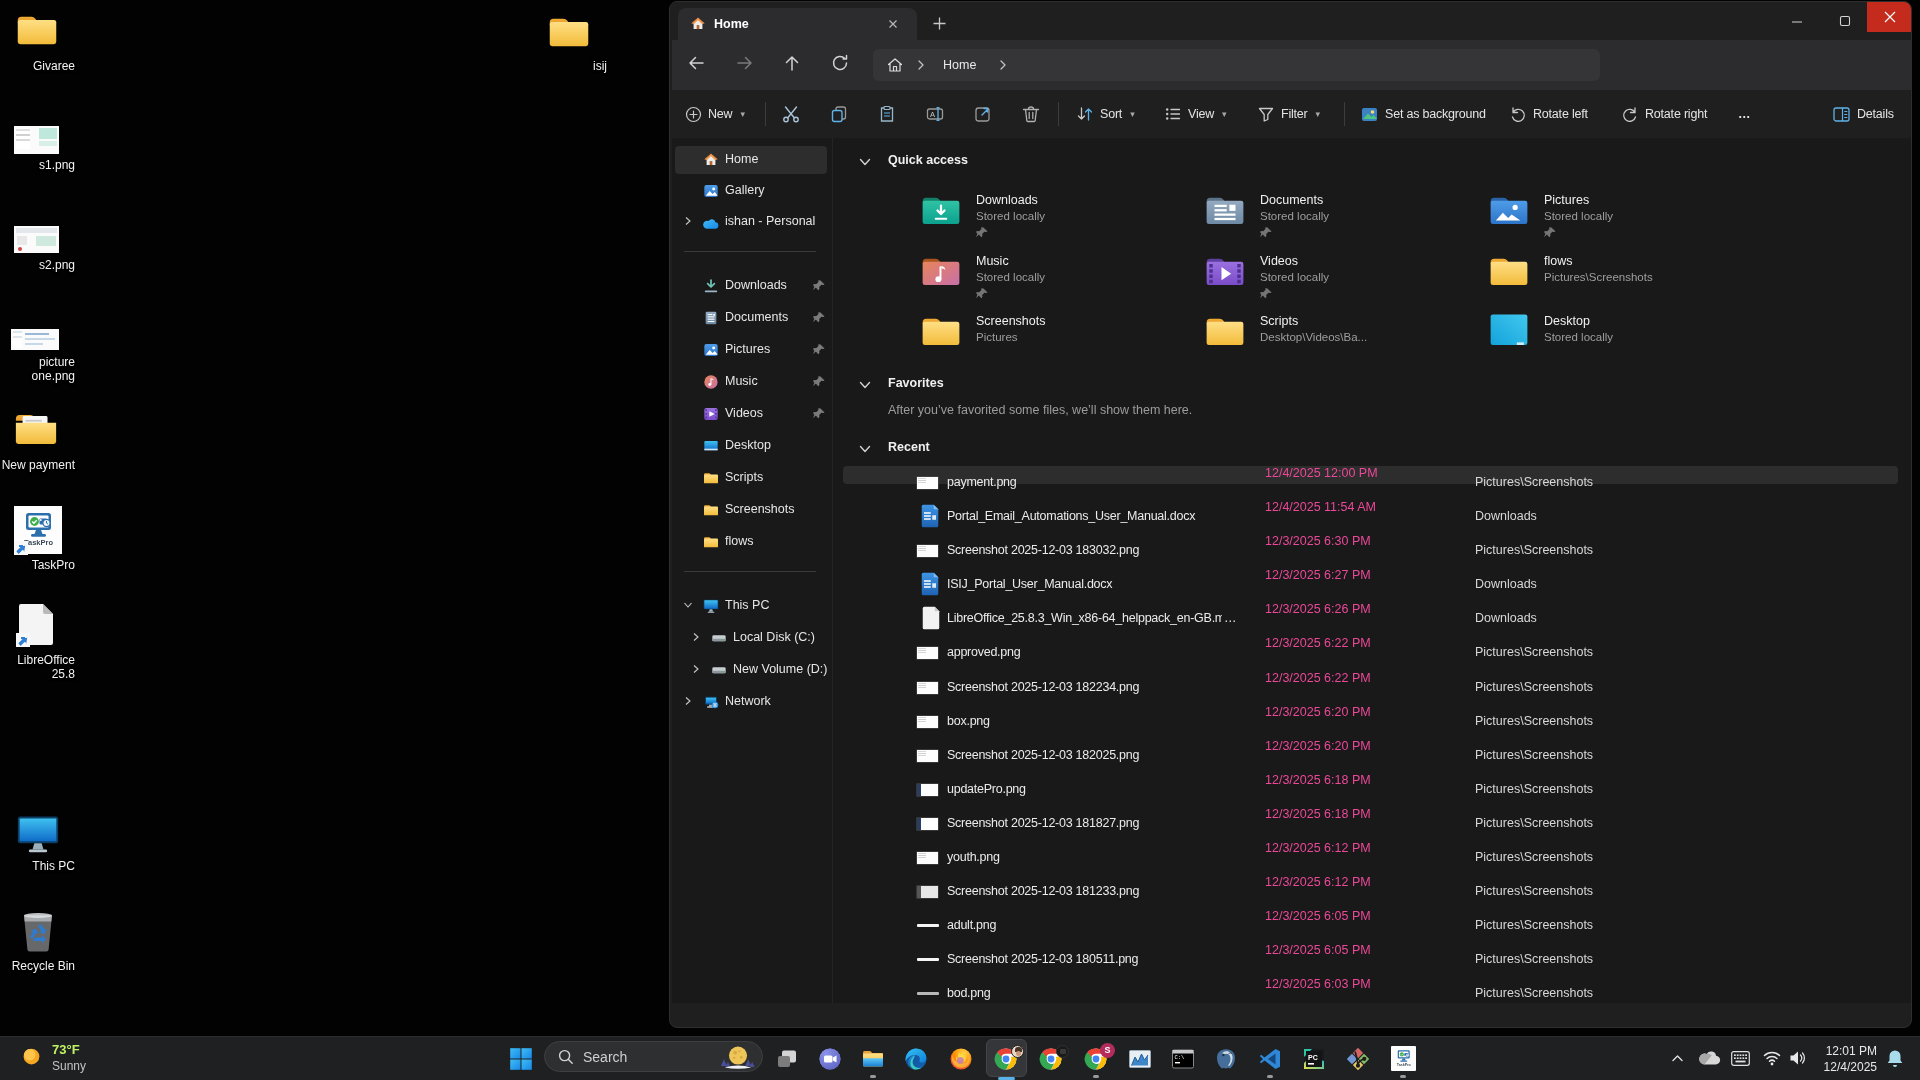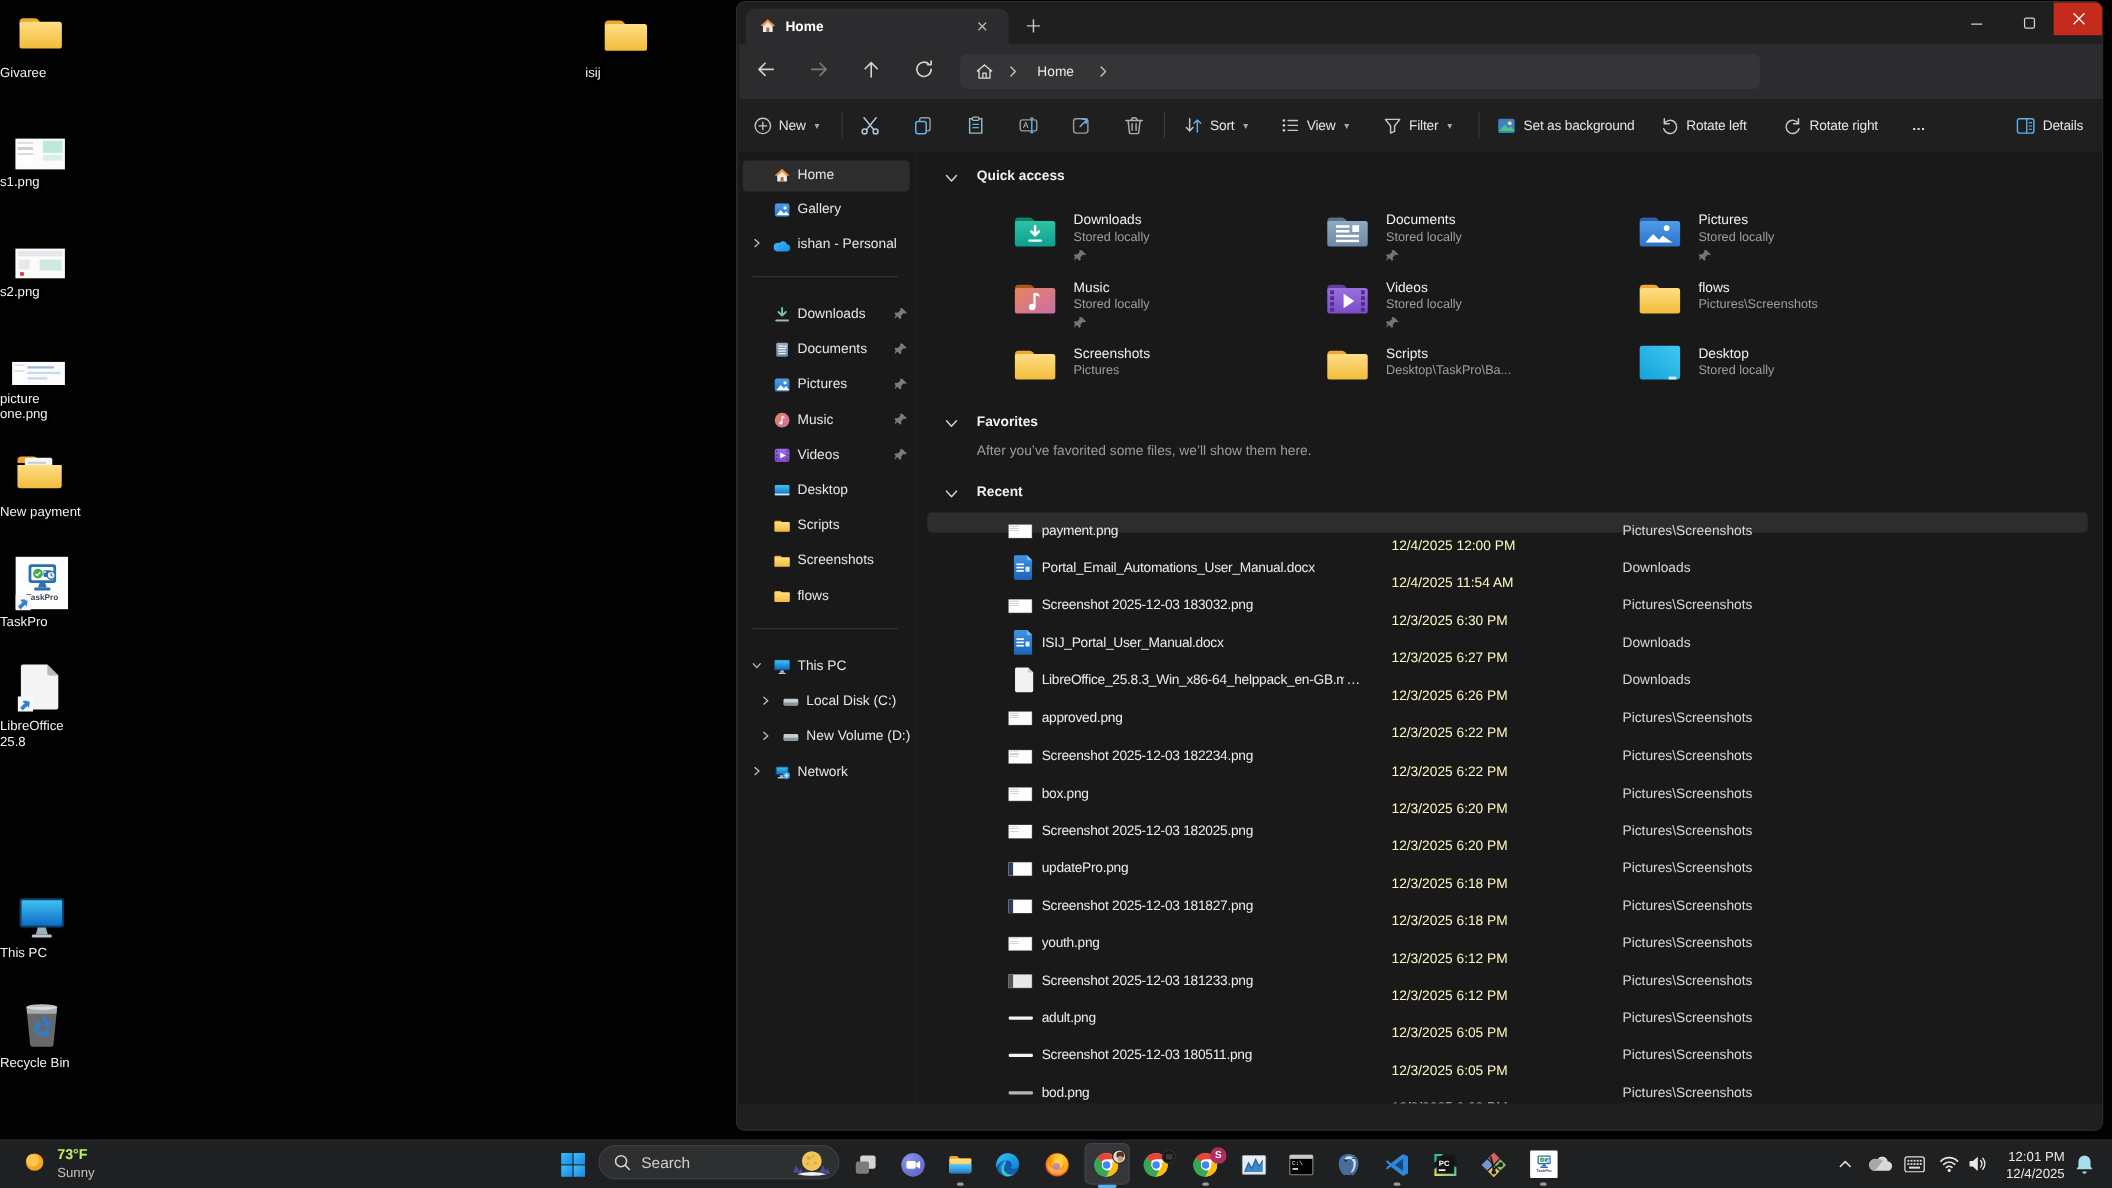--- a/index.html
+++ b/index.html
@@ -1,17 +1,17 @@
 <!DOCTYPE html>
 <html><head><meta charset="utf-8"><title>Home</title>
 <style>
 *{margin:0;padding:0;box-sizing:border-box}
 html,body{width:1920px;height:1080px;overflow:hidden;background:#020202;font-family:"Liberation Sans",sans-serif}
 .abs{position:absolute}
-.dlab{position:absolute;color:#f2f2f2;font-size:12px;text-align:left;text-shadow:0 1px 2px #000,0 1px 3px rgba(0,0,0,.9);line-height:14px}
+.dlab{position:absolute;color:#f2f2f2;font-size:12px;text-align:right;text-shadow:0 1px 2px #000,0 1px 3px rgba(0,0,0,.9);line-height:14px}
 
 #win{position:absolute;left:669px;top:1px;width:1243px;height:1027px;background:#1f1f1f;border-radius:8px;border:1px solid #2e2e2e;overflow:hidden}
 #titlebar{position:absolute;left:0;top:0;width:100%;height:38px;background:#1f1f1f}
 #tab{position:absolute;left:8px;top:6px;width:239px;height:32px;background:#2c2c2e;border-radius:8px 8px 0 0;color:#fff}
 #navrow{position:absolute;left:2px;top:38px;width:100%;height:50px;background:#2c2c2e}
 #cmdbar{position:absolute;left:2px;top:88px;width:100%;height:48px;background:#1f1f20;color:#e4e4e4;font-size:12.5px;letter-spacing:-0.2px}
 #bodyarea{position:absolute;left:2px;top:136px;width:100%;height:865px;background:#191919;overflow:hidden}
 #statusbar{position:absolute;left:0;bottom:0;width:100%;height:25px;background:#1f1f20;color:#cfcfcf;font-size:11.5px;line-height:25px}
 .navg{position:absolute;top:13px}
 .crumb{position:absolute;left:201px;top:9px;width:727px;height:32px;background:#353538;border-radius:6px;color:#e8e8e8;font-size:12.5px}
@@ -29,21 +29,21 @@
 
 .hdr{position:absolute;color:#f0f0f0;font-size:12.5px;font-weight:bold;white-space:nowrap}
 .hchev{position:absolute;color:#d0d0d0}
 .tile{position:absolute;width:280px;height:58px}
 .tile .ti{position:absolute;left:0;top:0;width:42px;height:40px}
 .tile .tt{position:absolute;left:56px;top:3px;font-size:12.5px;color:#f0f0f0;white-space:nowrap}
 .tile .ts{position:absolute;left:56px;top:20px;font-size:11.5px;color:#9e9e9e;white-space:nowrap}
 .tile .tp{position:absolute;left:56px;top:36px;width:13px;height:13px;opacity:.7}
 .frow{position:absolute;left:171px;width:1055px;height:18px;font-size:12.5px;color:#ebebeb}
 .frow .nm{position:absolute;left:104px;top:9px;white-space:nowrap;letter-spacing:-0.25px}
-.frow .dt{position:absolute;left:422px;top:23px;color:#fef9c3}
+.frow .dt{position:absolute;left:422px;top:0;color:#ec4899}
 .frow .lc{position:absolute;left:632px;top:9px;color:#d8d8d8}
 .frow .fic{position:absolute;left:73px;top:5px;width:24px;height:24px}
 .thA{position:absolute;left:74px;top:11px;width:21px;height:12px;background:#fdfdfd;box-shadow:0 0 0 .5px #555}
 .thA i{position:absolute;left:1px;top:1px;width:8px;height:6px;background:linear-gradient(#d8d8d8 1px,#fff 1px 2px,#cfcfcf 2px 3px,#fff 3px 4px,#d4d4d4 4px 5px,#fff 5px)}
 .thB{position:absolute;left:74px;top:11px;width:21px;height:12px;background:#fdfdfd;box-shadow:0 0 0 .5px #555}
 .thB i{position:absolute;left:0;top:0;width:4px;height:12px;background:#2a3d5e}
 .thC{position:absolute;left:74px;top:15px;width:22px;height:3px;background:#f5f5f5;border-radius:1px}
 
 #tb{position:absolute;left:0;top:1036px;width:1920px;height:44px;background:#1f2022;border-top:1px solid #2a2b2d}
 .tbi{position:absolute;top:10px;width:24px;height:24px}
@@ -817,21 +817,21 @@
           <use href="#fYellow"></use>
         </svg>
         <div class="tt">Screenshots</div>
         <div class="ts">Pictures</div>
       </div>
   <div class="tile" style="left:532px;top:173px">
         <svg class="ti">
           <use href="#fYellow"></use>
         </svg>
         <div class="tt">Scripts</div>
-        <div class="ts">Desktop\TaskPro\Ba...</div>
+        <div class="ts">Desktop\Videos\Ba...</div>
       </div>
   <div class="tile" style="left:816px;top:173px">
         <svg class="ti" viewBox="0 0 48 44">
           <rect x="3" y="3" width="42" height="35" rx="2.5" fill="url(#gDesk)"></rect>
           <rect x="33" y="35" width="8" height="3" fill="#cfeaf5"></rect>
         </svg>
         <div class="tt">Desktop</div>
         <div class="ts">Stored locally</div>
       </div>
 

